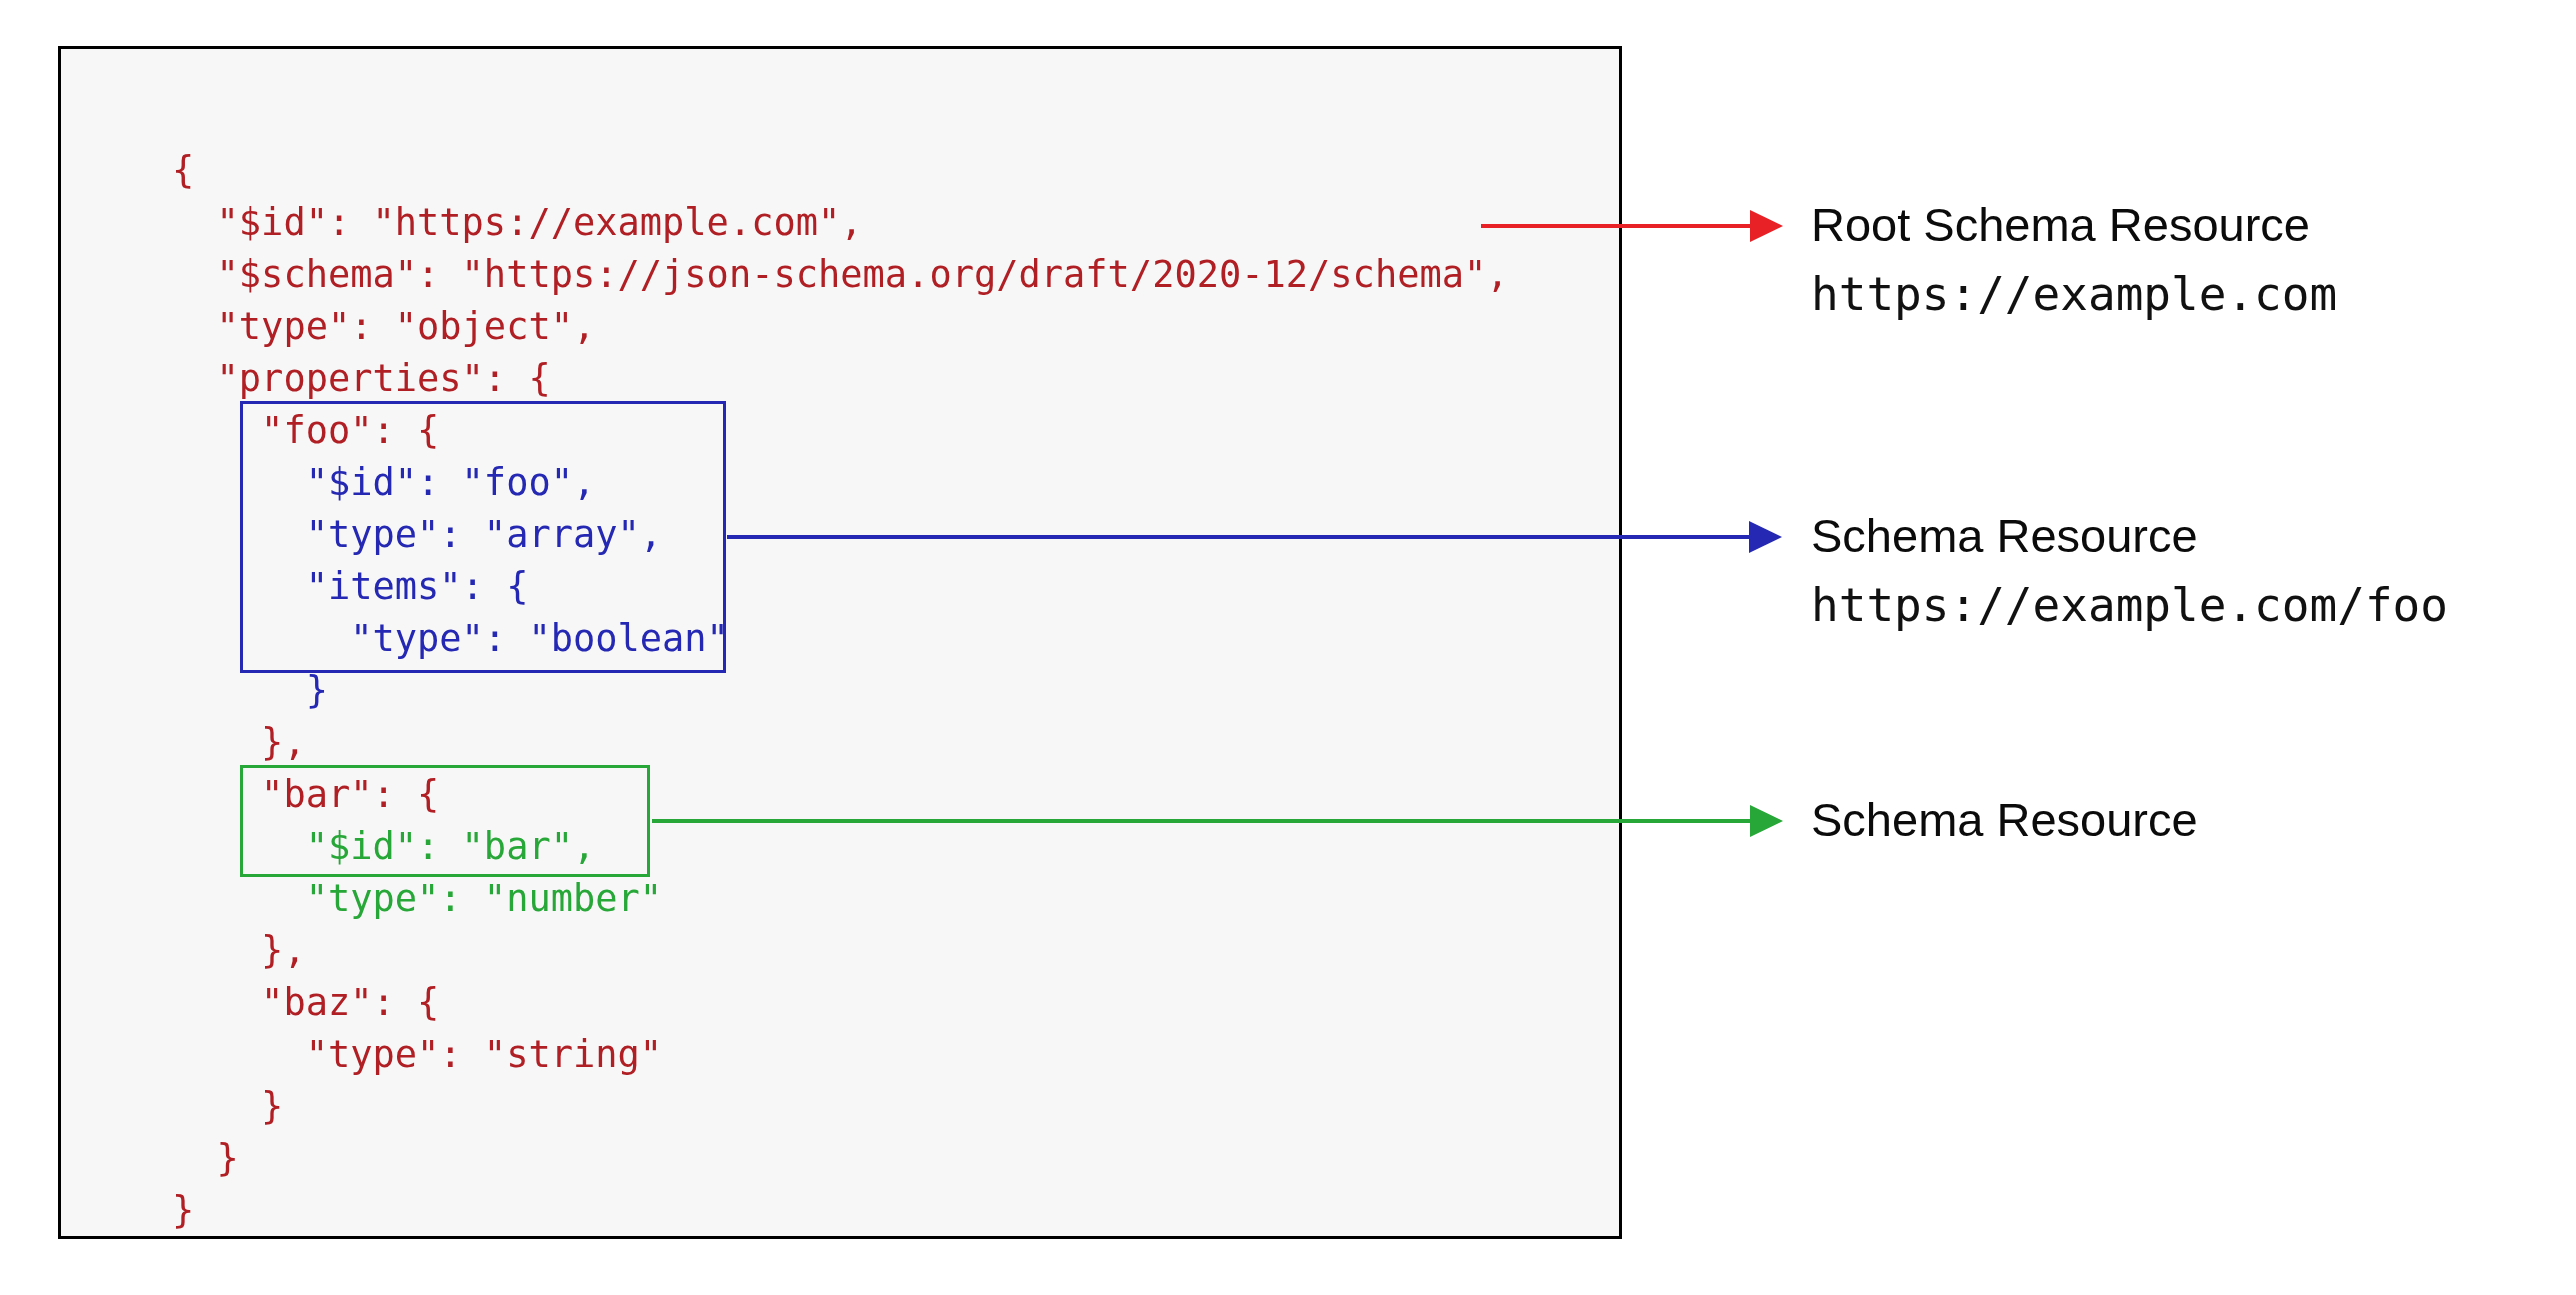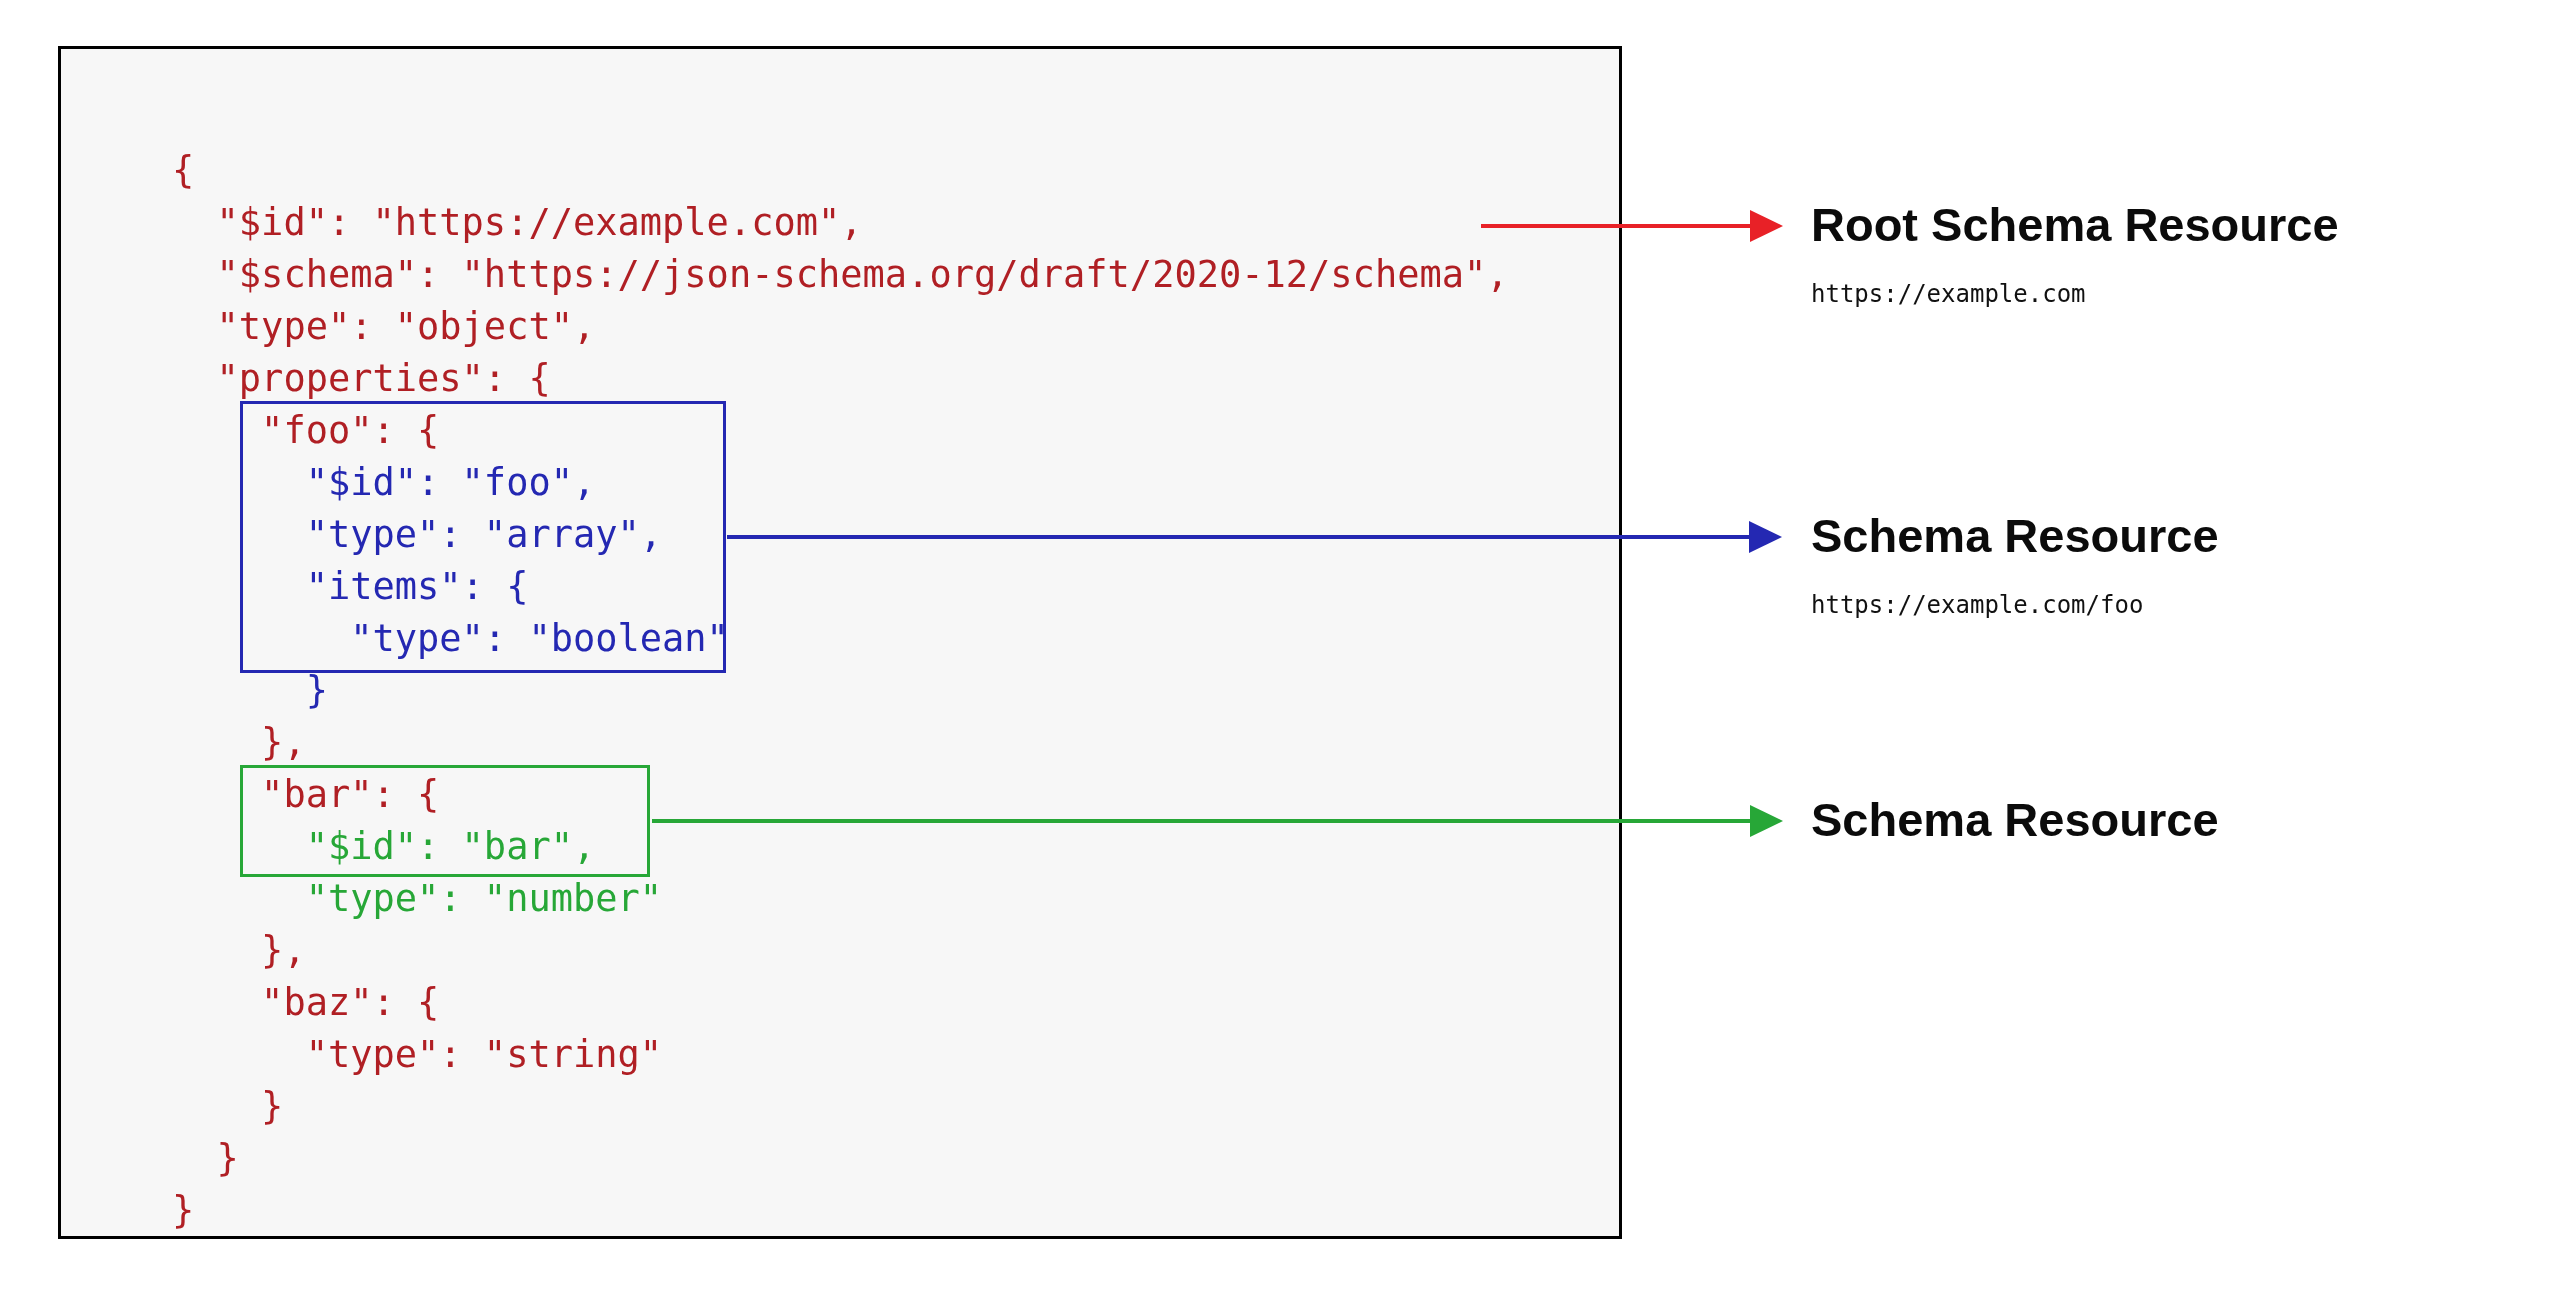--- a/index.html
+++ b/index.html
@@ -62,30 +62,30 @@
   .arrow-foo  { left: 727px; top: 537px;  width: 1055px; --c: var(--blue); }
   .arrow-bar  { left: 652px;  top: 821px; width: 1131px; --c: var(--green); }
 
   
   .annotation { position: absolute; left: 1811px; }
   .ann-root { top: 196px; }
   .ann-foo  { top: 507px; }
   .ann-bar  { top: 791px; }
   .ann-title {
     font-family: "Liberation Sans", sans-serif;
-    font-weight: 700;
+    font-weight: 400;
     font-size: 47px;
     line-height: 58px;
     color: #0b0b0b;
     margin-bottom: 18.7px;
     white-space: nowrap;
   }
   .ann-url {
     font-family: "DejaVu Sans Mono", monospace;
-    font-size: 24px;
+    font-size: 46px;
     line-height: 42px;
     color: #111111;
     white-space: nowrap;
   }
 </style>
 </head>
 <body>
 
 <div class="canvas">
 

